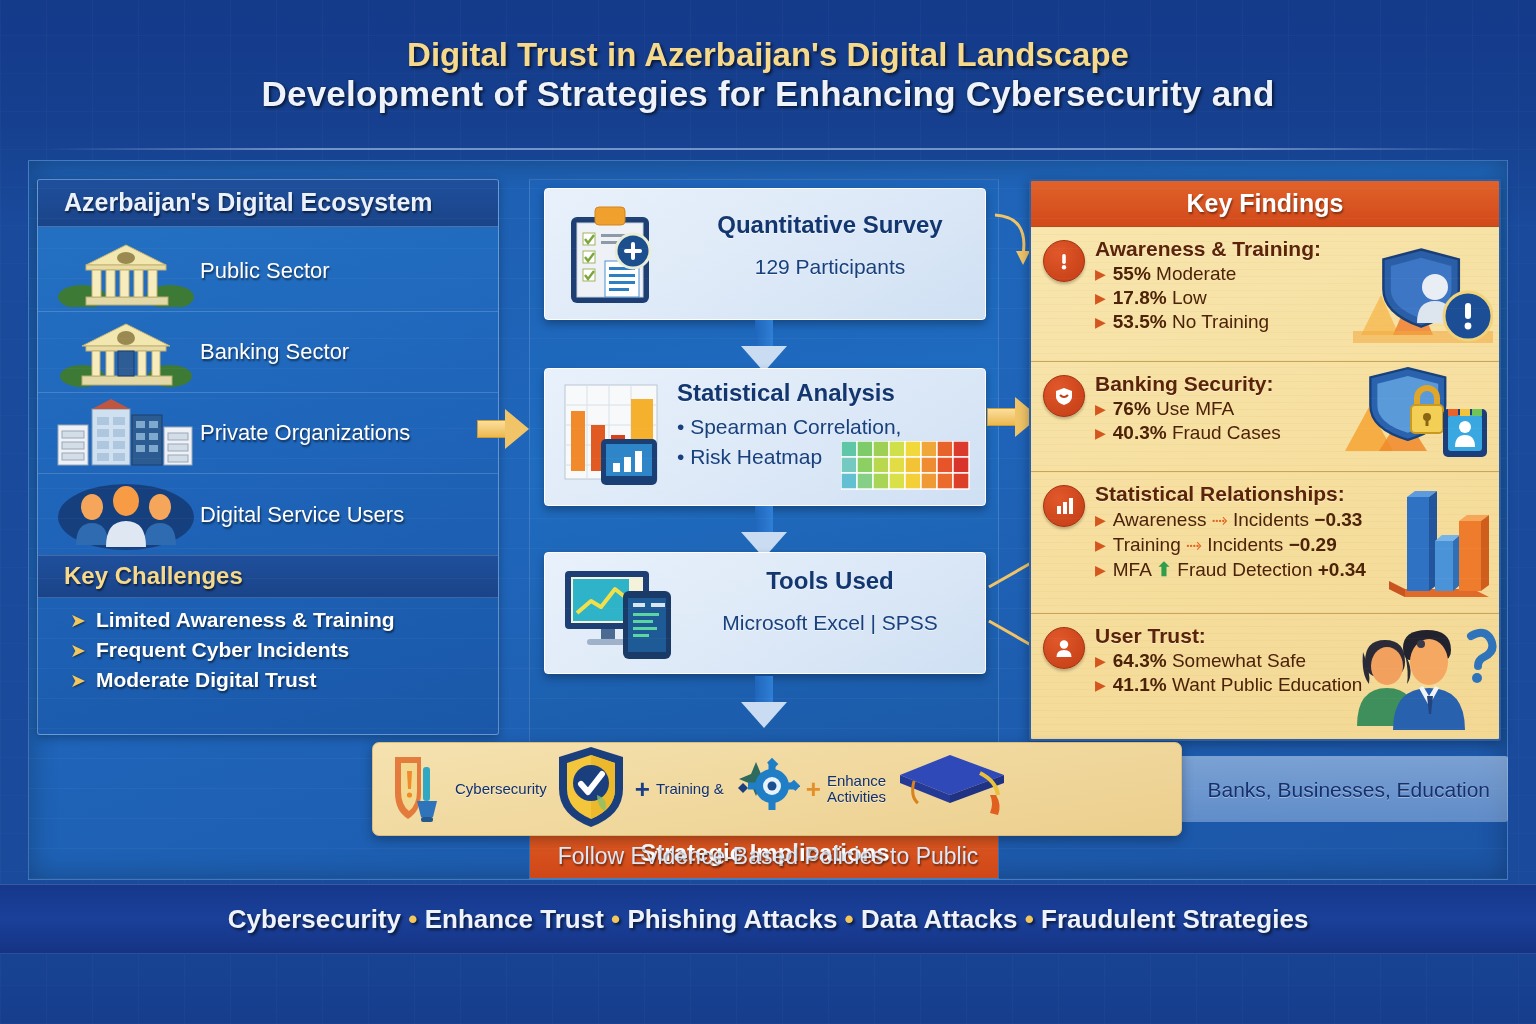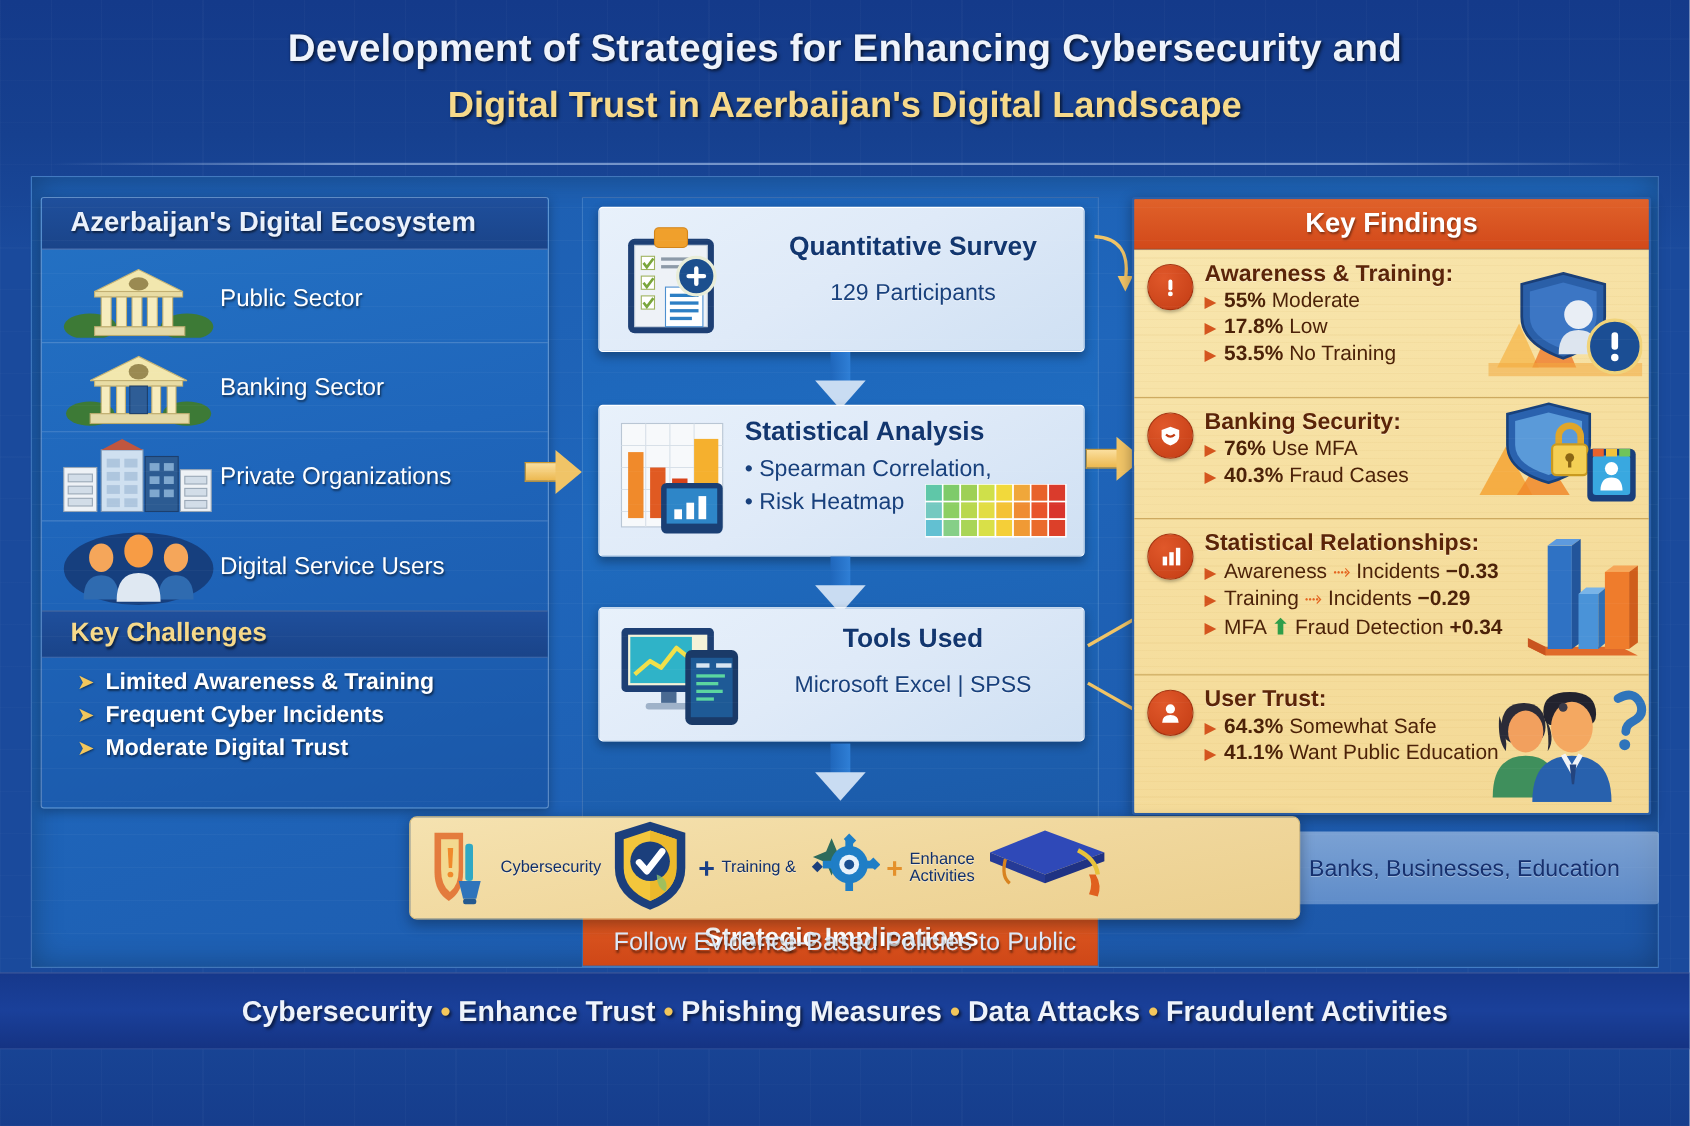--- a/index.html
+++ b/index.html
@@ -227,21 +227,21 @@
   }
   .impl-plus { font-size:26px; font-weight:bold; color:#1a3f86; }
   .impl-plus.orange { color:#e4902a; }
 
   #follow-text {
     position:absolute; top:843px; left:0; width:1536px; text-align:center;
     font-size:23px; color:#dce8f7; z-index:6;
     text-shadow:1px 2px 2px rgba(0,0,0,.5);
   }
   #banks-text {
-    position:absolute; top:778px; left:1190px; width:300px; text-align:left;
+    position:absolute; top:778px; left:1190px; width:300px; text-align:right;
     font-size:21px; color:#16306e; font-weight:normal; z-index:7;
     text-shadow:0 1px 0 rgba(255,255,255,.35);
   }
   #banks-bg {
     position:absolute; top:756px; left:1172px; width:336px; height:66px;
     background: linear-gradient(180deg, rgba(200,220,244,.55), rgba(176,203,238,.45));
     border-radius:3px; z-index:6;
   }
 
   
@@ -255,22 +255,22 @@
   #footer-text {
     font-size:26px; font-weight:bold; color:#eef3fb;
     text-shadow:2px 2px 3px rgba(0,0,0,.6);
   }
   #footer-text .dot { color:#f3c75c; }
 </style>
 </head>
 <body>
 
 <div id="title-block">
+  <div id="title-line2">Digital Trust in Azerbaijan's Digital Landscape</div>
   <div id="title-line1">Development of Strategies for Enhancing Cybersecurity and</div>
-  <div id="title-line2">Digital Trust in Azerbaijan's Digital Landscape</div>
 </div>
 <div id="title-rule"></div>
 
 <div id="stage">
 
   <div id="left-panel">
     <div class="panel-head">
       <span class="panel-head-text">Azerbaijan's Digital Ecosystem</span>
     </div>
 
@@ -817,19 +817,19 @@
 </div>
 
 <div id="follow-text">Follow Evidence-Based Policies to Public</div>
 
 <div id="footer-strip">
   <div id="footer-text">
     <span>Cybersecurity</span>
     <span class="dot">•</span>
     <span>Enhance Trust</span>
     <span class="dot">•</span>
-    <span>Phishing Measures</span>
+    <span>Phishing Attacks</span>
     <span class="dot">•</span>
     <span>Data Attacks</span>
     <span class="dot">•</span>
-    <span>Fraudulent Activities</span>
+    <span>Fraudulent Strategies</span>
   </div>
 </div>
 
 </body></html>

